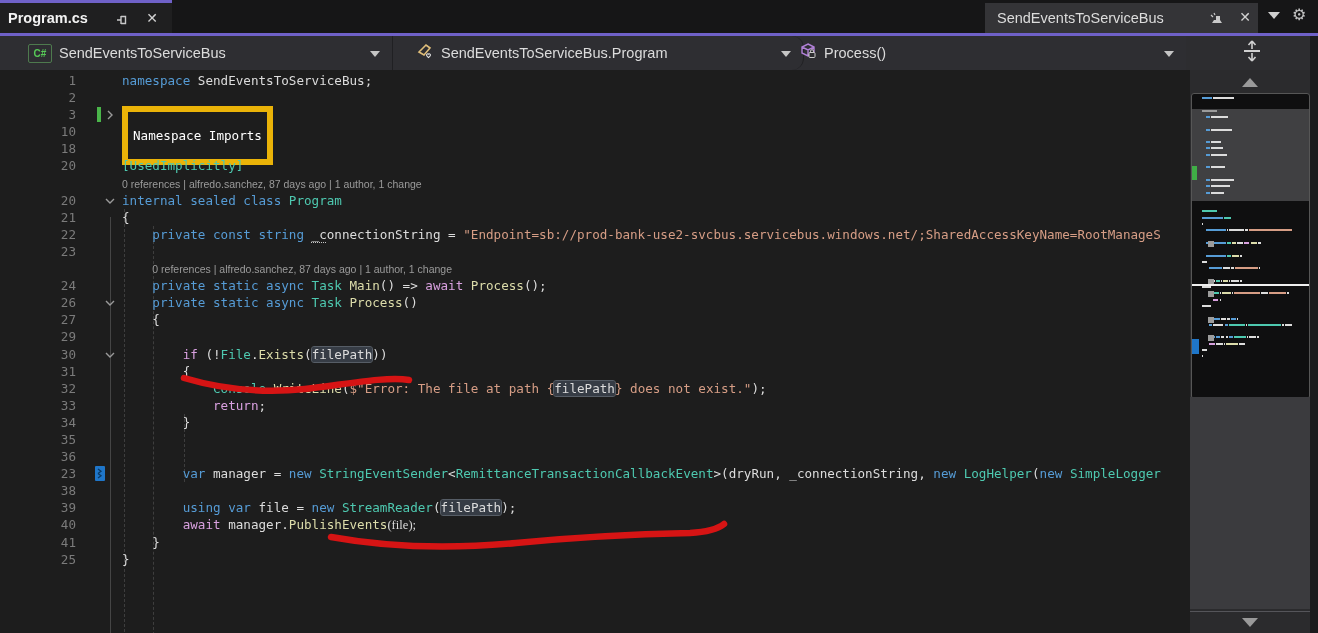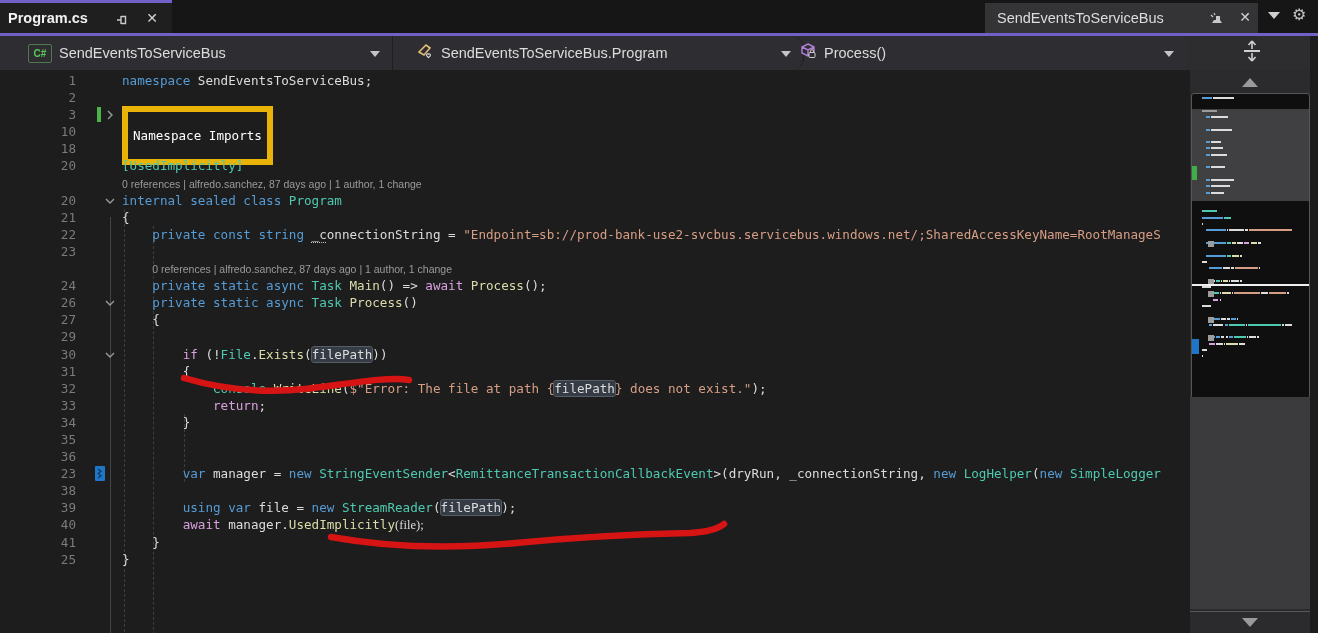--- a/index.html
+++ b/index.html
@@ -270,21 +270,21 @@
         <div class="row">
           <div class="lnum">38</div>
           <div class="code"></div>
         </div>
         <div class="row">
           <div class="lnum">39</div>
           <div class="code"><span style="color: rgb(220, 220, 220);">        </span><span style="color: rgb(86, 156, 214);">using </span><span style="color: rgb(86, 156, 214);">var </span><span style="color: rgb(220, 220, 220);">file</span><span style="color: rgb(220, 220, 220);"> = </span><span style="color: rgb(86, 156, 214);">new </span><span style="color: rgb(78, 201, 176);">StreamReader</span><span style="color: rgb(220, 220, 220);">(</span><span class="hl-ref" style="color: rgb(220, 220, 220);">filePath</span><span style="color: rgb(220, 220, 220);">);</span></div>
         </div>
         <div class="row">
           <div class="lnum">40</div>
-          <div class="code"><span style="color: rgb(220, 220, 220);">        </span><span style="color: rgb(216, 160, 223);">await </span><span style="color: rgb(220, 220, 220);">manager</span><span style="color: rgb(220, 220, 220);">.</span><span style="color: rgb(220, 220, 170);">UsedImplicitly</span><span style="color: rgb(220, 220, 220); font-family: Liberation Serif, serif;">(file);</span></div>
+          <div class="code"><span style="color: rgb(220, 220, 220);">        </span><span style="color: rgb(216, 160, 223);">await </span><span style="color: rgb(220, 220, 220);">manager</span><span style="color: rgb(220, 220, 220);">.</span><span style="color: rgb(220, 220, 170);">PublishEvents</span><span style="color: rgb(220, 220, 220); font-family: Liberation Serif, serif;">(file);</span></div>
         </div>
         <div class="row">
           <div class="lnum">41</div>
           <div class="code"><span style="color: rgb(220, 220, 220);">    }</span></div>
         </div>
         <div class="row">
           <div class="lnum">25</div>
           <div class="code"><span style="color: rgb(220, 220, 220);">}</span></div>
         </div>
       </div>

